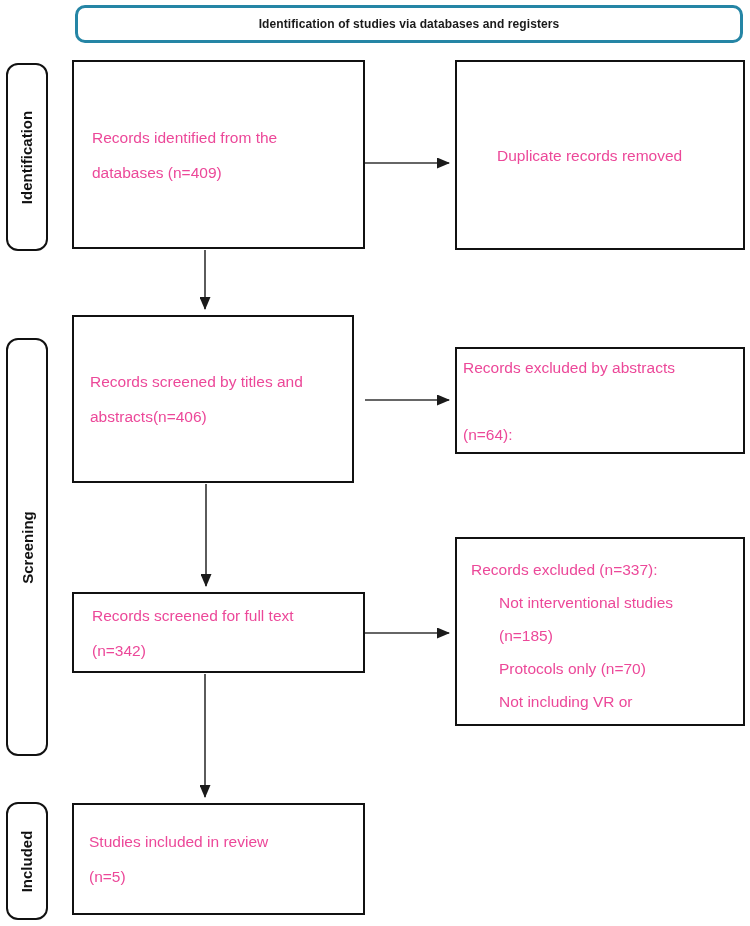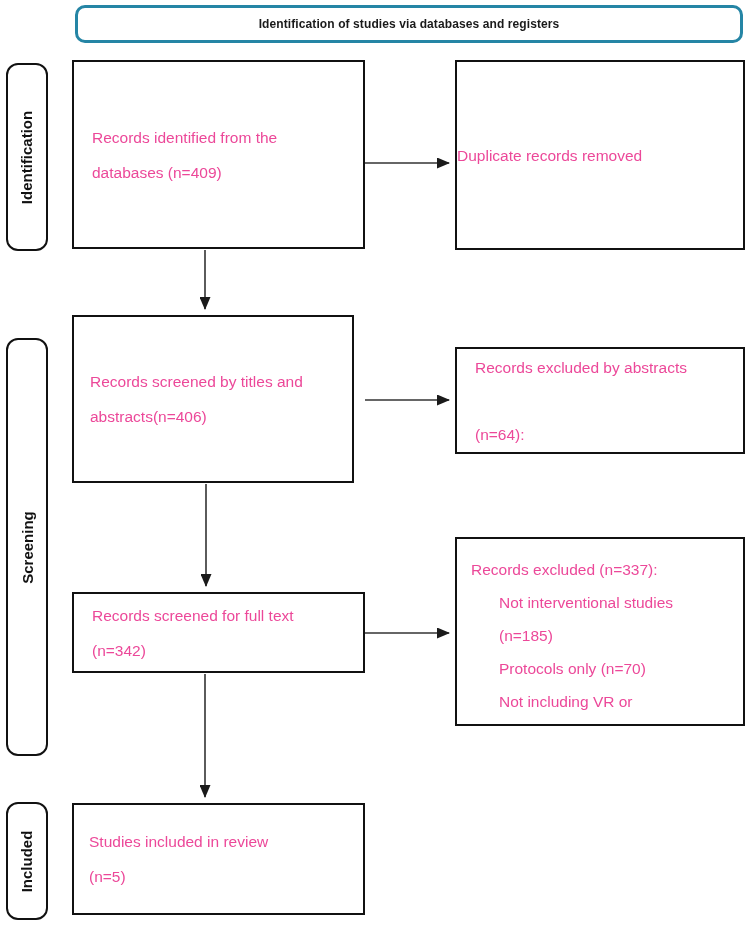--- a/index.html
+++ b/index.html
@@ -68,23 +68,23 @@
     box-sizing: border-box;
     background: #ffffff;
     display: flex;
     flex-direction: column;
     justify-content: center;
     color: #ec4899;
     font-size: 15.5px;
   }
   .flowbox .line { line-height: 35px; }
   .box-1 { left: 72px;  top: 60px;  width: 293px; height: 189px; padding-left: 18px; padding-right: 8px; }
-  .box-2 { left: 455px; top: 60px;  width: 290px; height: 190px; padding-right: 8px; }
+  .box-2 { left: 455px; top: 60px;  width: 290px; height: 190px; padding-left: 40px; padding-right: 8px; }
   .box-3 { left: 72px;  top: 315px; width: 282px; height: 168px; padding-left: 16px; padding-right: 8px; }
-  .box-4 { left: 455px; top: 347px; width: 290px; height: 107px; padding-left: 18px; padding-right: 8px; gap: 32px; }
+  .box-4 { left: 455px; top: 347px; width: 290px; height: 107px; padding-left: 6px; padding-right: 8px; gap: 32px; }
   .box-5 { left: 72px;  top: 592px; width: 293px; height: 81px;  padding-left: 18px; padding-right: 20px; }
   .box-6 { left: 455px; top: 537px; width: 290px; height: 189px; padding-left: 14px; padding-right: 8px; justify-content: flex-start; padding-top: 14px; }
   .box-7 { left: 72px;  top: 803px; width: 293px; height: 112px; padding-left: 15px; padding-right: 8px; }
   .box-6 .line { line-height: 33px; }
   .box-6 .indent { padding-left: 28px; }
 </style>
 </head>
 <body>
 
 <div class="canvas">

